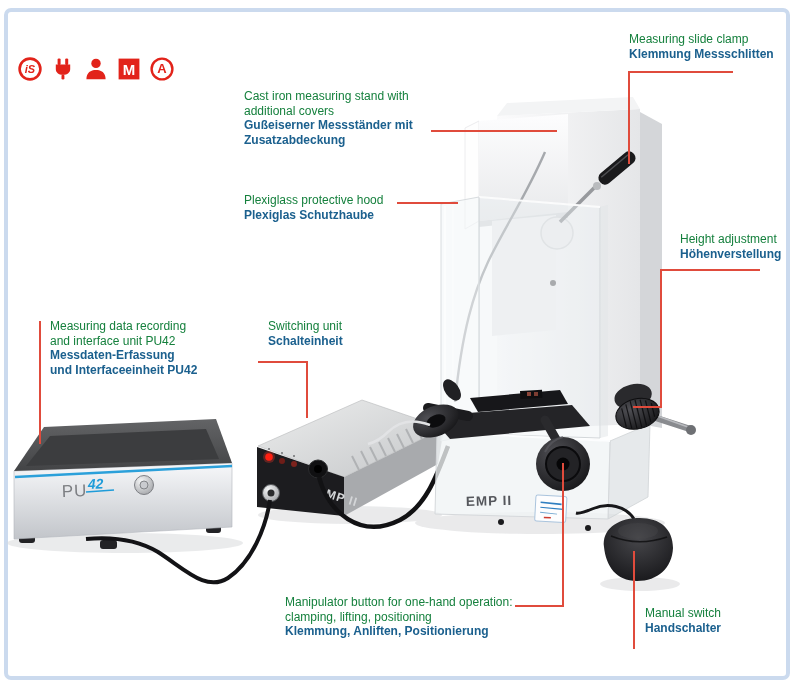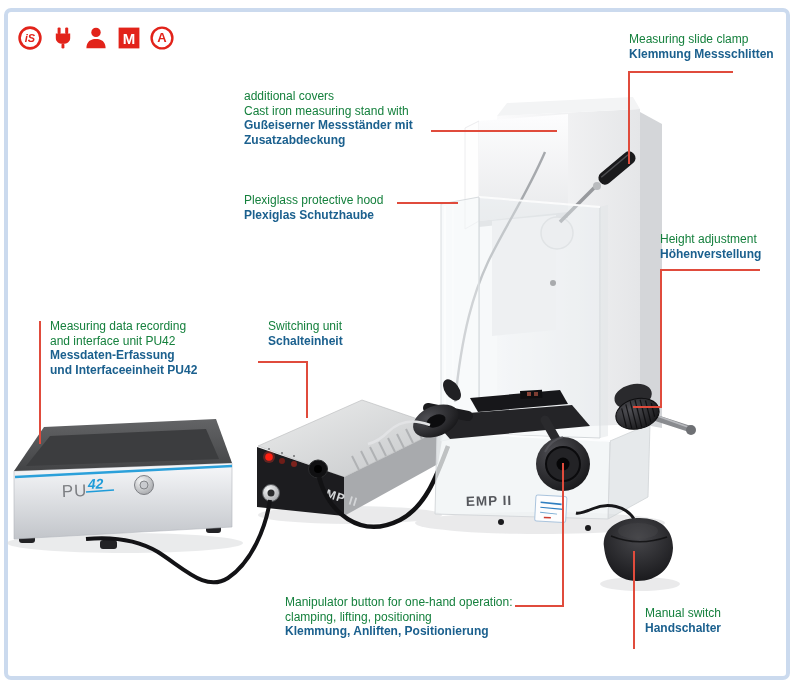--- a/index.html
+++ b/index.html
@@ -1,21 +1,21 @@
 <!DOCTYPE html>
 <html><head>
 <meta charset="utf-8">
 <style>
   html,body{margin:0;padding:0;background:#ffffff;}
   .canvas{position:relative;width:800px;height:687px;background:#fff;overflow:hidden;
           font-family:"Liberation Sans",sans-serif;}
   .frame{position:absolute;left:4px;top:8px;width:786px;height:672px;
          border:4px solid #cbdaee;border-radius:7px;box-sizing:border-box;}
   .icon-row{position:absolute;left:17px;top:25px;display:flex;gap:7px;align-items:center;}
-  .icon-row span{display:block;line-height:0;}
+  .icon-row span{display:block;line-height:0;margin-top:31px;}
   .scene{position:absolute;left:0;top:0;}
   .callout{position:absolute;font-size:12px;line-height:14.6px;white-space:nowrap;}
   .callout .en{color:#15803d;}
   .callout .de{color:#1b608e;font-weight:bold;}
   .hl,.vl{position:absolute;background:#e04b3c;}
   .hl{height:1.5px;}
   .vl{width:1.5px;}
 </style>
 </head>
 <body>
@@ -262,32 +262,32 @@
   <div class="vl" style="left:562px;top:463px;height:143px"></div>
   <div class="hl" style="left:515px;top:605px;width:49px"></div>
   <div class="vl" style="left:633px;top:551px;height:98px"></div>
 
   <div class="callout" style="left:629px;top:32px">
     <div class="en">Measuring slide clamp</div>
     <div class="de">Klemmung Messschlitten</div>
   </div>
 
   <div class="callout" style="left:244px;top:89px">
+    <div class="en">Cast iron measuring stand with</div>
     <div class="en">additional covers</div>
-    <div class="en">Cast iron measuring stand with</div>
     <div class="de">Gußeiserner Messständer mit</div>
     <div class="de">Zusatzabdeckung</div>
   </div>
 
   <div class="callout" style="left:244px;top:193px">
     <div class="en">Plexiglass protective hood</div>
     <div class="de">Plexiglas Schutzhaube</div>
   </div>
 
-  <div class="callout" style="left:660px;top:232px">
+  <div class="callout" style="left:680px;top:232px">
     <div class="en">Height adjustment</div>
     <div class="de">Höhenverstellung</div>
   </div>
 
   <div class="callout" style="left:50px;top:319px">
     <div class="en">Measuring data recording</div>
     <div class="en">and interface unit PU42</div>
     <div class="de">Messdaten-Erfassung</div>
     <div class="de">und Interfaceeinheit PU42</div>
   </div>

